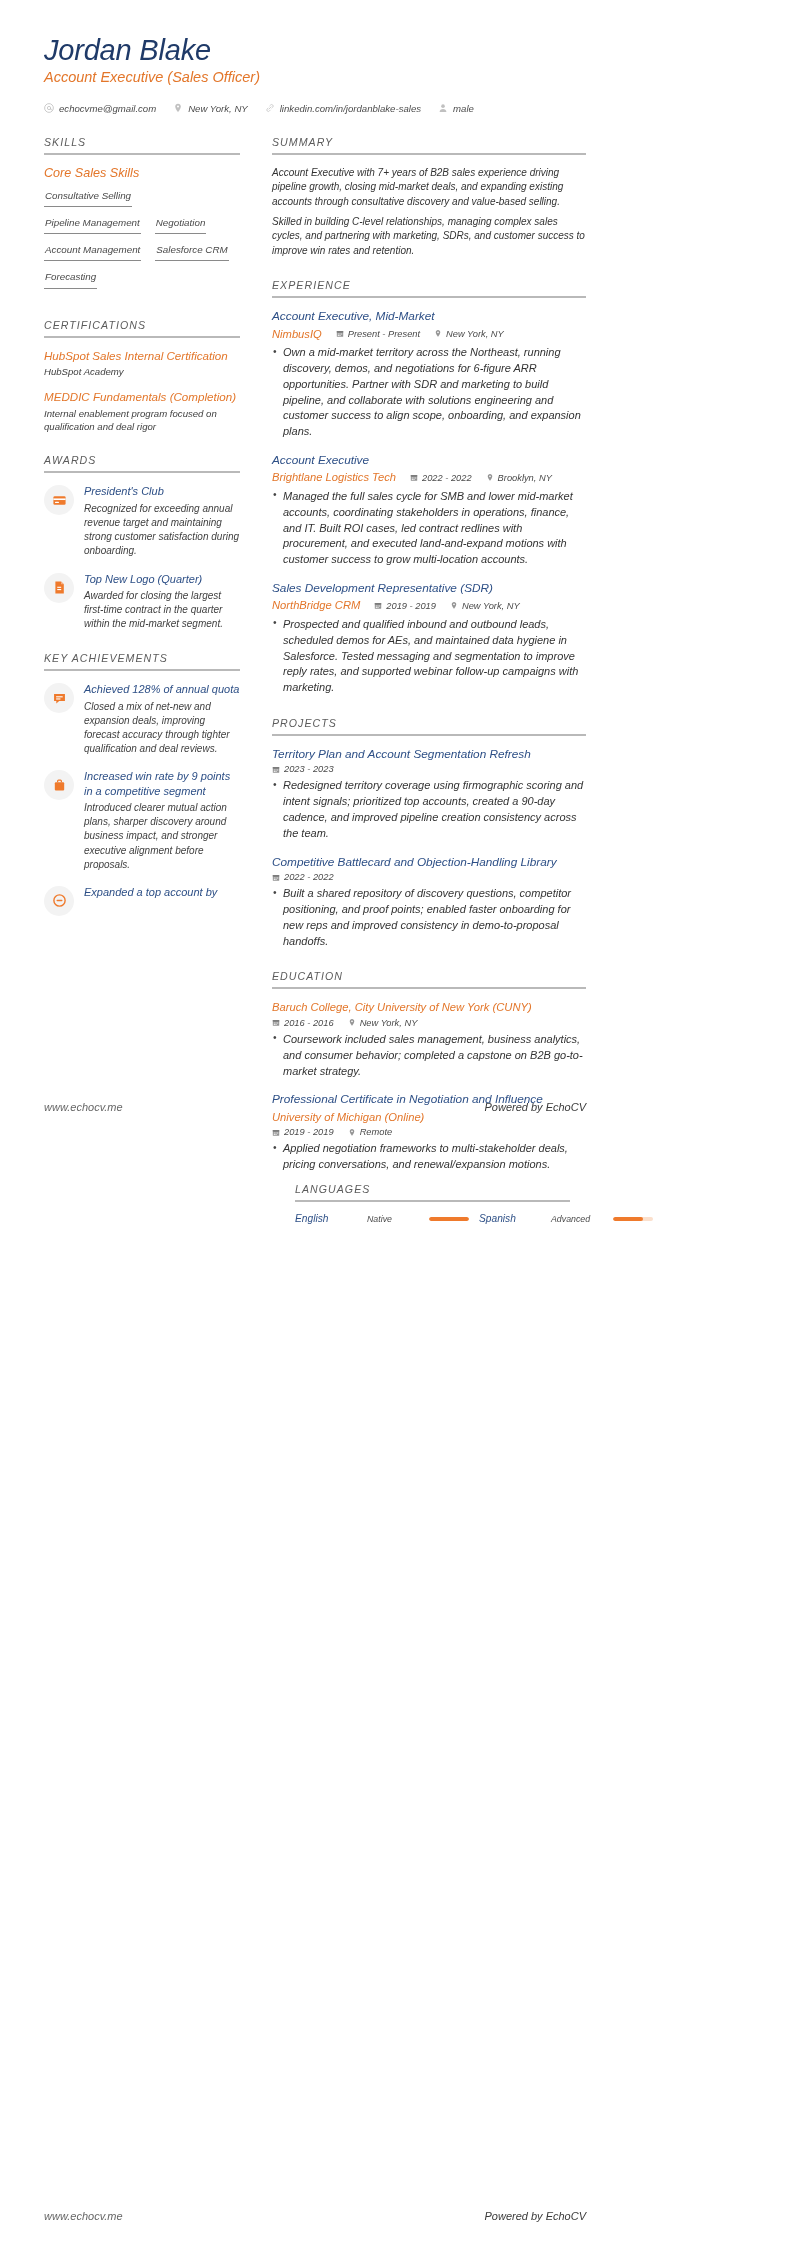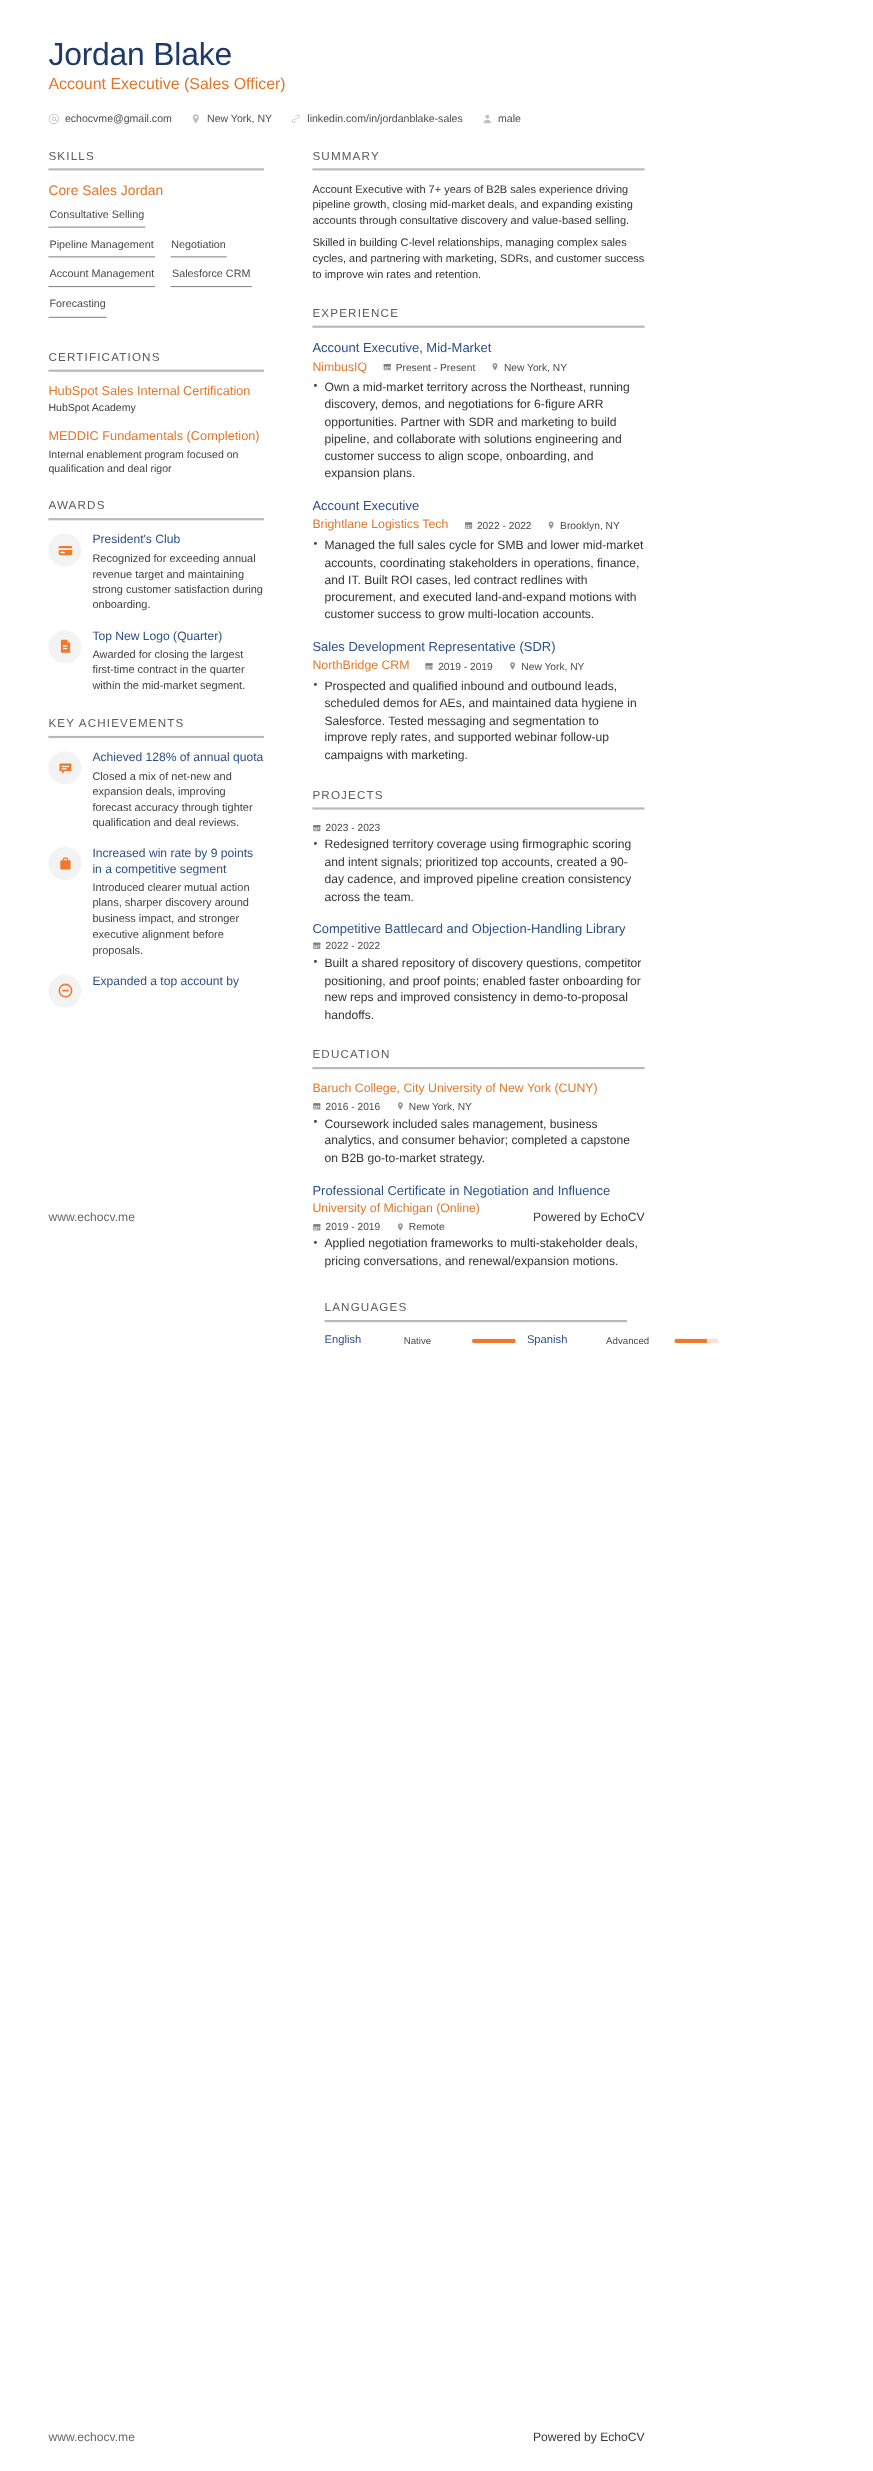--- a/index.html
+++ b/index.html
@@ -8,20 +8,21 @@
     background: #ffffff;
     font-family: "Liberation Sans", sans-serif;
     color: #3a3a3a;
   }
   .page {
     position: relative;
     width: 630px;
     min-height: 2246px;
     background: #ffffff;
     padding: 34px 44px 0 44px;
+    font-style: italic;
   }
 
   
   .hdr-name {
     font-size: 29px;
     font-weight: 400;
     color: #1f3a68;
     letter-spacing: -0.2px;
     line-height: 1.12;
   }
@@ -37,21 +38,21 @@
     align-items: center;
     gap: 17px;
     margin-top: 16px;
     font-size: 9.6px;
     color: #4c4c4c;
   }
   .contact-item { display: flex; align-items: center; gap: 5px; }
   .c-ico { width: 10px; height: 10px; flex: 0 0 10px; display: block; opacity: .62; }
 
   
-  .cols { display: flex; gap: 44px; margin-top: 22px; align-items: flex-start; }
+  .cols { display: flex; gap: 32px; margin-top: 22px; align-items: flex-start; }
   .col-left { width: 196px; flex: 0 0 196px; }
   .col-right { flex: 1 1 auto; min-width: 0; }
 
   
   .sec { margin-bottom: 21px; }
   .sec-title {
     font-size: 10.6px;
     letter-spacing: 1.05px;
     color: #5b5b5b;
     font-weight: 400;
@@ -247,21 +248,21 @@
     </div>
   </div>
 
   <div class="cols">
 
     <div class="col-left">
 
       <div class="sec">
         <div class="sec-title">SKILLS</div>
         <div class="sec-rule"></div>
-        <div class="skill-group-name">Core Sales Jordan</div>
+        <div class="skill-group-name">Core Sales Skills</div>
         <div class="skill-chips">
           <span class="skill-chip">Consultative Selling</span>
           <span class="skill-chip">Pipeline Management</span>
           <span class="skill-chip">Negotiation</span>
           <span class="skill-chip">Account Management</span>
           <span class="skill-chip">Salesforce CRM</span>
           <span class="skill-chip">Forecasting</span>
         </div>
       </div>
 
@@ -458,20 +459,21 @@
             <li>Prospected and qualified inbound and outbound leads, scheduled demos for AEs, and maintained data hygiene in Salesforce. Tested messaging and segmentation to improve reply rates, and supported webinar follow-up campaigns with marketing.</li>
           </ul>
         </div>
       </div>
 
       <div class="sec">
         <div class="sec-title">PROJECTS</div>
         <div class="sec-rule"></div>
 
         <div class="entry">
+          <div class="entry-title">Territory Plan and Account Segmentation Refresh</div>
           <div class="entry-meta">
             <span class="meta-bit">
               <svg class="m-ico" viewBox="0 0 16 16">
                   <rect x="1.6" y="3" width="12.8" height="11.4" rx="1.1" fill="#6b6b6b"></rect>
                   <rect x="1.6" y="3" width="12.8" height="3.2" fill="#4a4a4a"></rect>
                   <rect x="3.6" y="8" width="2" height="2" fill="#fff"></rect>
                   <rect x="7" y="8" width="2" height="2" fill="#fff"></rect>
                   <rect x="10.4" y="8" width="2" height="2" fill="#fff"></rect>
                   <rect x="3.6" y="11" width="2" height="2" fill="#fff"></rect>
                   <rect x="7" y="11" width="2" height="2" fill="#fff"></rect>

